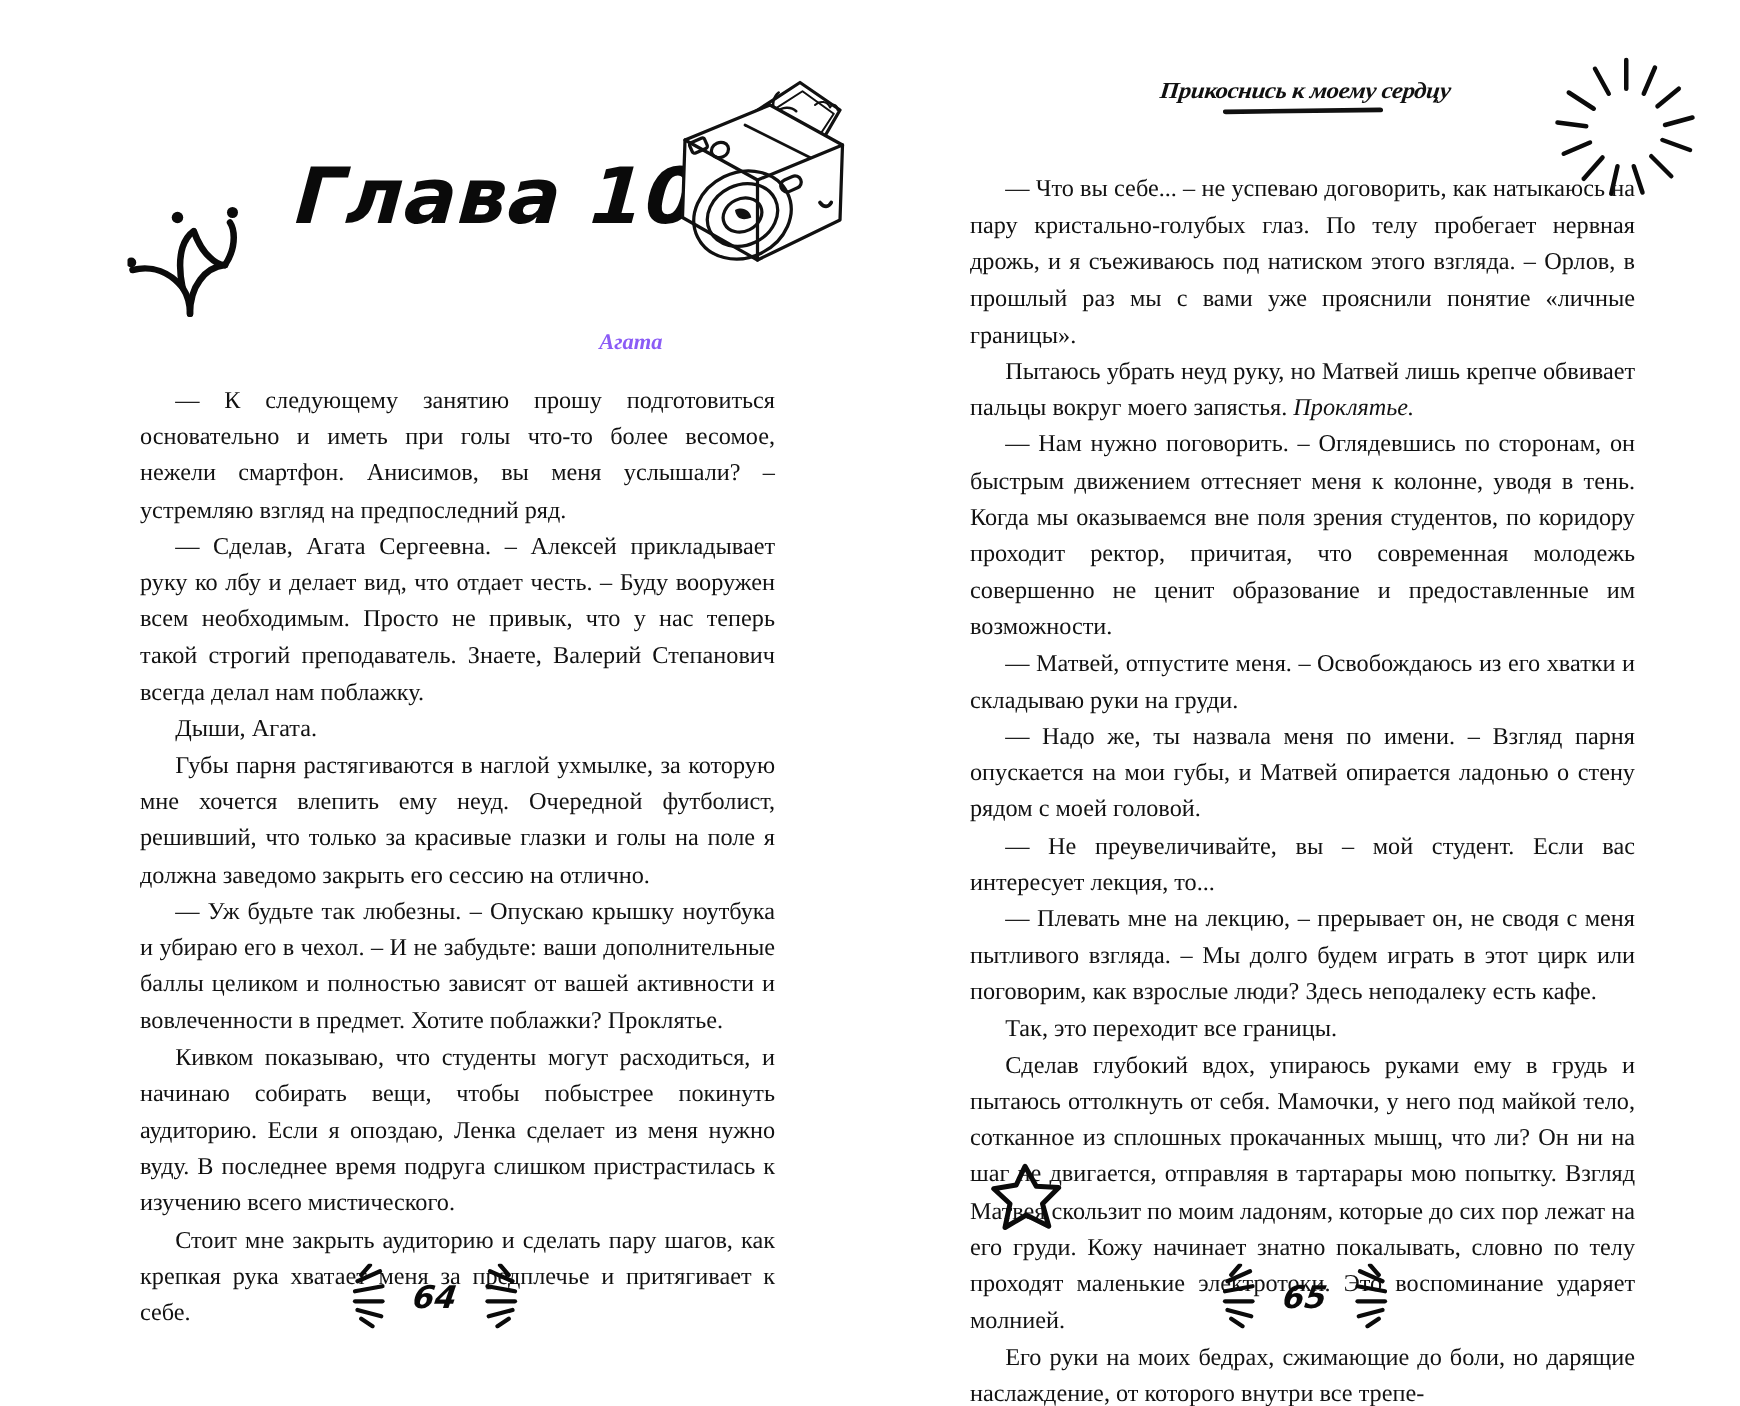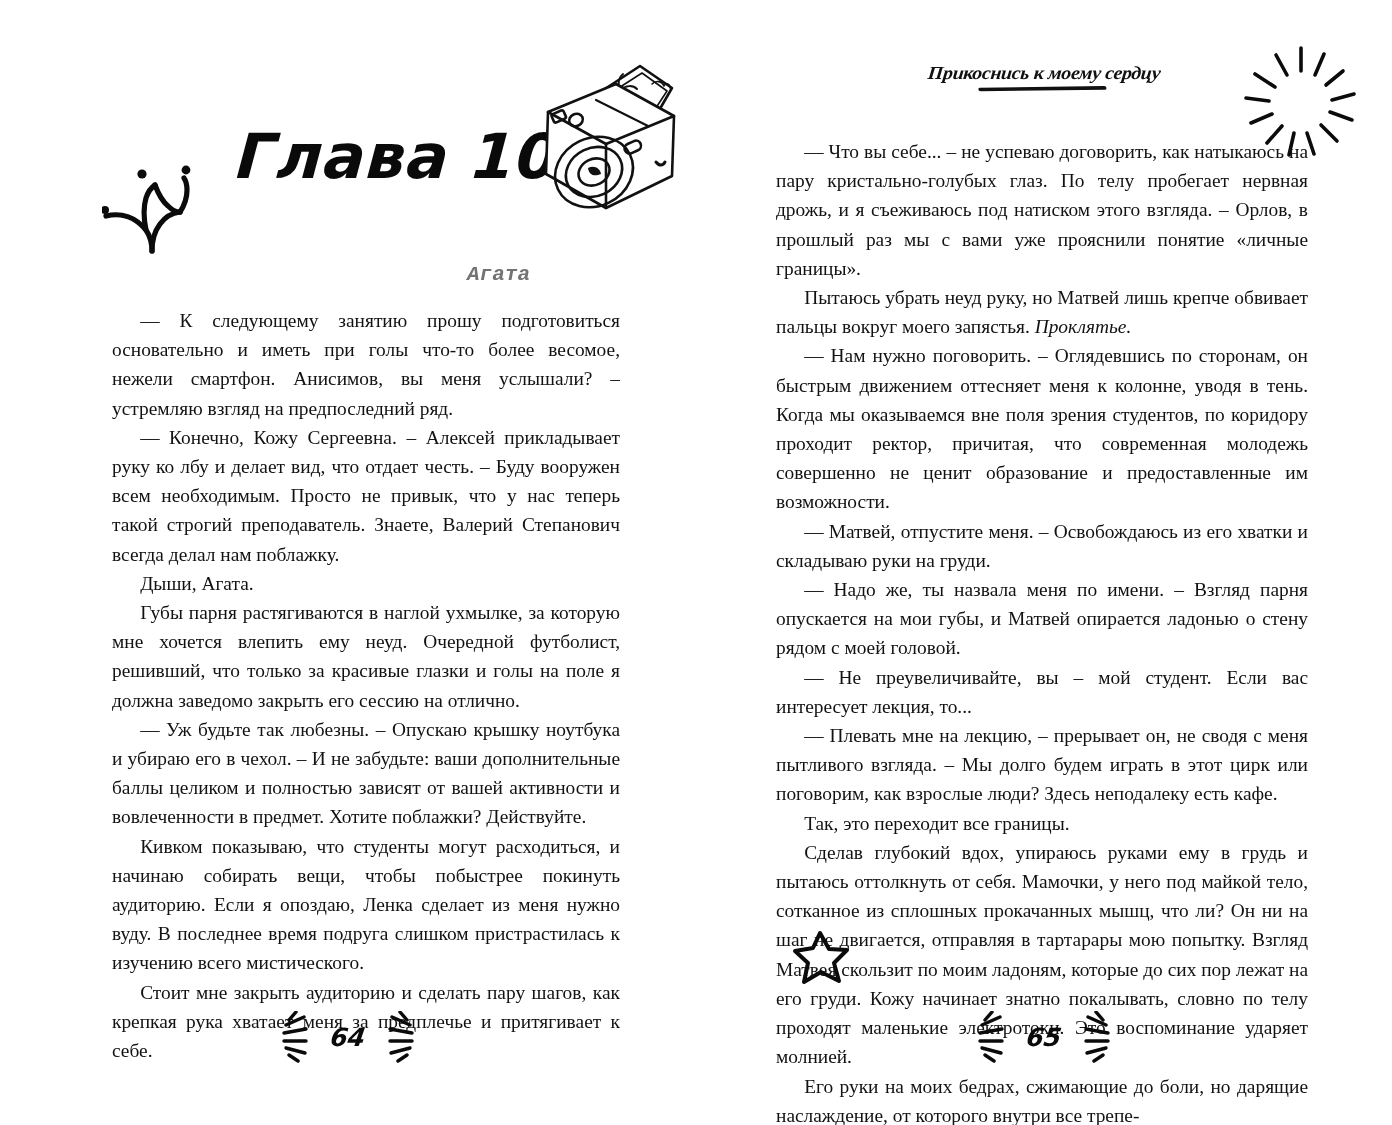--- a/index.html
+++ b/index.html
@@ -111,25 +111,25 @@
     height: 58px;
   }
 
   
   .speaker-label {
     position: absolute;
     top: 263px;
     left: 0;
     width: 530px;
     text-align: right;
-    font-family: Liberation Mono, monospace;
+    font-family: Liberation Serif, serif;
     font-weight: 700;
     font-style: italic;
-    font-size: 21px;
-    color: #737373;
+    font-size: 18px;
+    color: #8b5cf6;
   }
 
   
   .text-col {
     position: absolute;
     font-family: "Liberation Serif", "DejaVu Serif", serif;
     font-size: 19.4px;
     line-height: 29.2px;
     text-align: justify;
     text-justify: inter-word;
@@ -241,24 +241,24 @@
 
           <path d="M134 114 C137 118 141 118 143 114" stroke-width="3"></path>
         </g>
       </svg>
     </div>
 
     <div class="speaker-label">Агата</div>
 
     <div class="text-col" id="left-body">
         <p>— К следующему занятию прошу подготовиться основательно и иметь при голы что-то более весомое, нежели смартфон. Анисимов, вы меня услышали? – устремляю взгляд на предпоследний ряд.</p>
-        <p>— Конечно, Кожу Сергеевна. – Алексей прикладывает руку ко лбу и делает вид, что отдает честь. – Буду вооружен всем необходимым. Просто не привык, что у нас теперь такой строгий преподаватель. Знаете, Валерий Степанович всегда делал нам поблажку.</p>
+        <p>— Сделав, Агата Сергеевна. – Алексей прикладывает руку ко лбу и делает вид, что отдает честь. – Буду вооружен всем необходимым. Просто не привык, что у нас теперь такой строгий преподаватель. Знаете, Валерий Степанович всегда делал нам поблажку.</p>
         <p>Дыши, Агата.</p>
         <p>Губы парня растягиваются в наглой ухмылке, за которую мне хочется влепить ему неуд. Очередной футболист, решивший, что только за красивые глазки и голы на поле я должна заведомо закрыть его сессию на отлично.</p>
-        <p>— Уж будьте так любезны. – Опускаю крышку ноутбука и убираю его в чехол. – И не забудьте: ваши дополнительные баллы целиком и полностью зависят от вашей активности и вовлеченности в предмет. Хотите поблажки? Действуйте.</p>
+        <p>— Уж будьте так любезны. – Опускаю крышку ноутбука и убираю его в чехол. – И не забудьте: ваши дополнительные баллы целиком и полностью зависят от вашей активности и вовлеченности в предмет. Хотите поблажки? Проклятье.</p>
         <p>Кивком показываю, что студенты могут расходиться, и начинаю собирать вещи, чтобы побыстрее покинуть аудиторию. Если я опоздаю, Ленка сделает из меня нужно вуду. В последнее время подруга слишком пристрастилась к изучению всего мистического.</p>
         <p>Стоит мне закрыть аудиторию и сделать пару шагов, как крепкая рука хватает меня за предплечье и притягивает к себе.</p>
       </div>
 
     <div class="folio">
       <svg class="burst" viewBox="0 0 46 52">
         <g stroke="#0b0b0b" stroke-width="3.4" stroke-linecap="round">
           <line x1="42" y1="6" x2="24" y2="14"></line>
           <line x1="44" y1="18" x2="22" y2="22"></line>
           <line x1="44" y1="30" x2="22" y2="30"></line>

